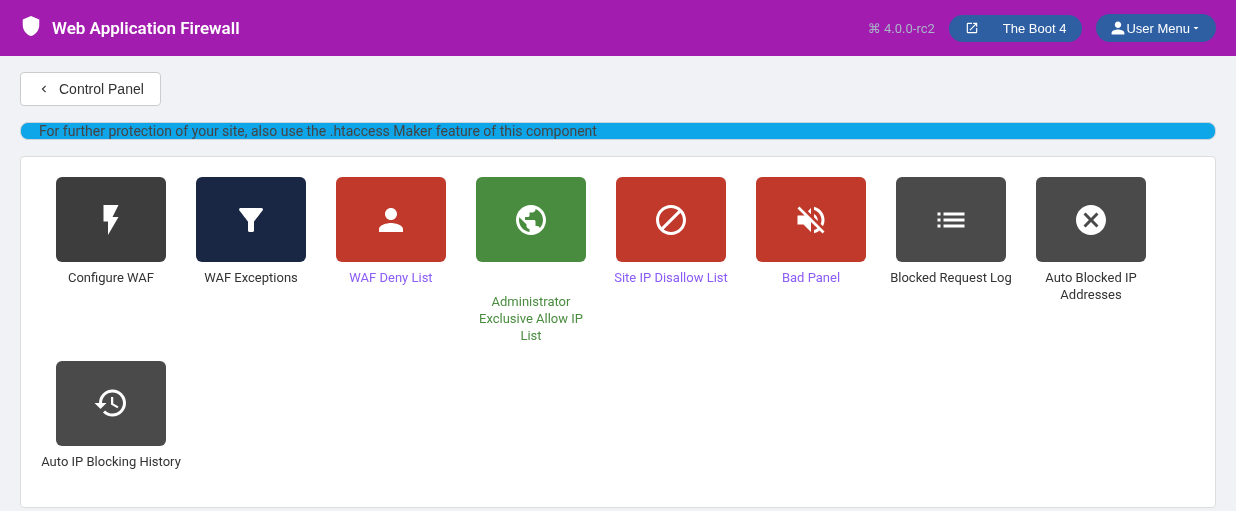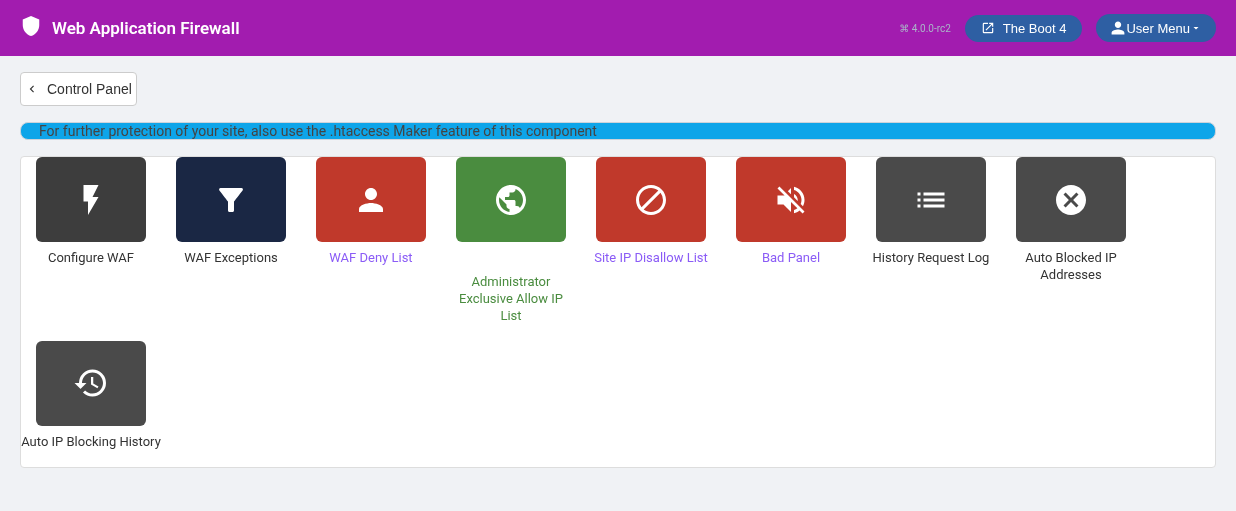--- a/index.html
+++ b/index.html
@@ -21,34 +21,34 @@
       gap: 10px;
       font-size: 17px;
       font-weight: 600;
     }
     .header-right {
       display: flex;
       align-items: center;
       gap: 14px;
     }
     .version-text {
-      font-size: 10px;
+      font-size: 13px;
       color: #aab4c8;
     }
     .btn-site {
       background: #2e5fa3;
       border: none;
       border-radius: 20px;
       color: #fff;
       padding: 6px 16px;
       font-size: 13px;
       cursor: pointer;
       display: flex;
       align-items: center;
-      gap: 8px;
+      gap: 24px;
       font-weight: 500;
     }
     .btn-user-menu {
       background: #2e5fa3;
       border: none;
       border-radius: 20px;
       color: #fff;
       padding: 6px 14px;
       font-size: 13px;
       cursor: pointer;
@@ -64,21 +64,21 @@
     }
 
     
     .control-panel-btn {
       display: inline-flex;
       align-items: center;
       gap: 8px;
       background: #fff;
       border: 1px solid #ccc;
       border-radius: 4px;
-      padding: 8px 4px;
+      padding: 8px 16px;
       font-size: 14px;
       cursor: pointer;
       color: #333;
       margin-bottom: 16px;
     }
 
     
     .info-banner {
       background: #0ea5e9;
       border: 1px solid #cdd3da;
@@ -87,20 +87,21 @@
       font-size: 14px;
       color: #444;
       margin-bottom: 16px;
     }
 
     
     .main-card {
       background: #fff;
       border: 1px solid #ddd;
       border-radius: 4px;
+      padding: 20px;
     }
 
     
     .icon-grid {
       display: flex;
       flex-wrap: wrap;
       gap: 0;
     }
 
     .icon-item {
@@ -249,21 +250,21 @@
         </div>
         <span class="icon-label red">Bad Panel</span>
       </div>
 
       <div class="icon-item">
         <div class="icon-box bg-medium-gray">
           <svg viewBox="0 0 24 24">
               <path d="M3 13h2v-2H3v2zm0 4h2v-2H3v2zm0-8h2V7H3v2zm4 4h14v-2H7v2zm0 4h14v-2H7v2zM7 7v2h14V7H7z"></path>
             </svg>
         </div>
-        <span class="icon-label">History Request Log</span>
+        <span class="icon-label">Blocked Request Log</span>
       </div>
 
       <div class="icon-item">
         <div class="icon-box bg-medium-gray">
           <svg viewBox="0 0 24 24">
               <path d="M12 2C6.47 2 2 6.47 2 12s4.47 10 10 10 10-4.47 10-10S17.53 2 12 2zm5 13.59L15.59 17 12 13.41 8.41 17 7 15.59 10.59 12 7 8.41 8.41 7 12 10.59 15.59 7 17 8.41 13.41 12 17 15.59z"></path>
             </svg>
         </div>
         <span class="icon-label">Auto Blocked IP Addresses</span>
       </div>

